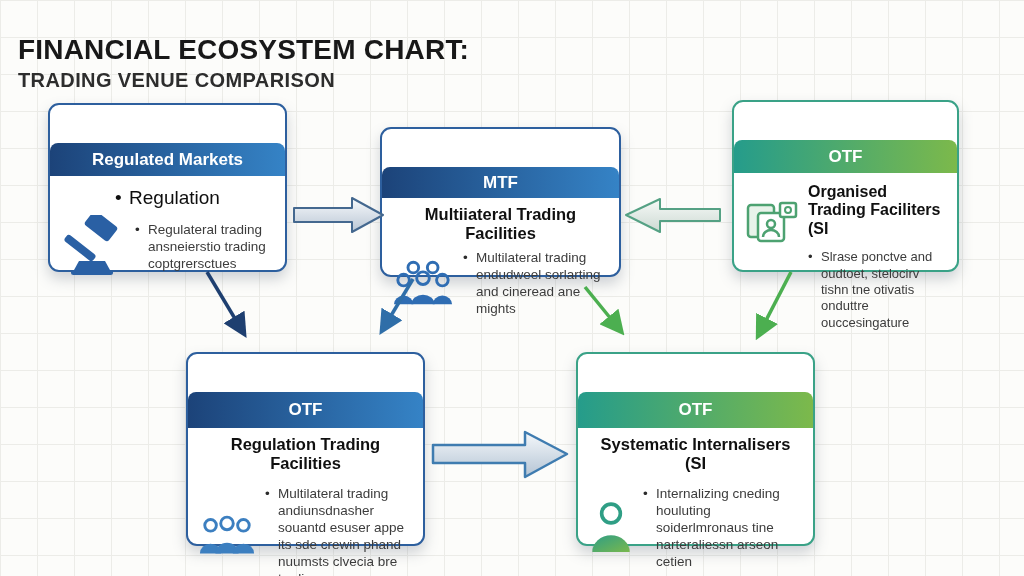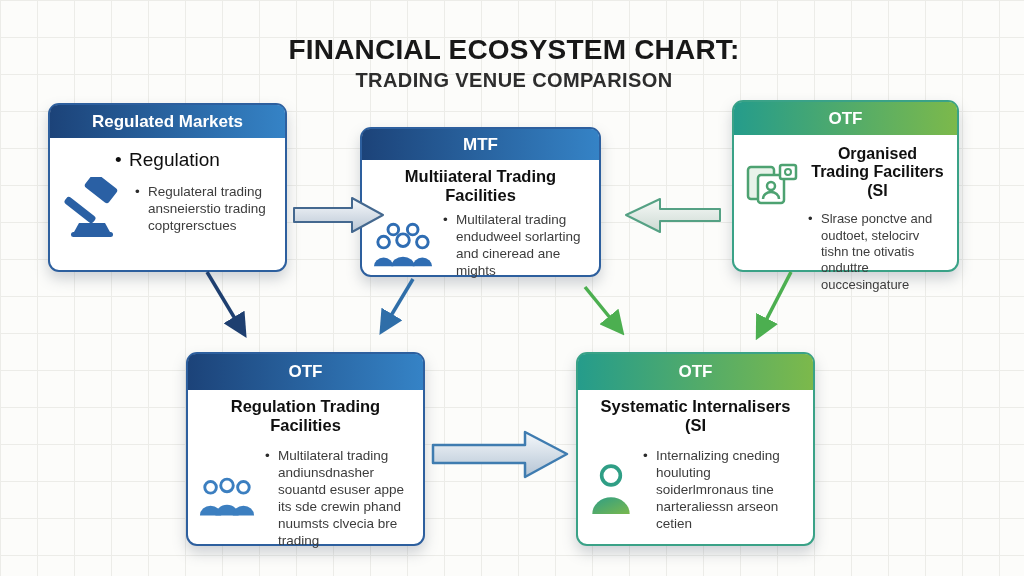--- a/index.html
+++ b/index.html
@@ -6,30 +6,30 @@
   .canvas{
     position:relative;width:1024px;height:576px;overflow:hidden;
     font-family:"Liberation Sans",sans-serif;
     background-color:#fcfcfa;
     background-image:
       linear-gradient(#ecece8 1px, transparent 1px),
       linear-gradient(90deg,#ecece8 1px, transparent 1px);
     background-size:37px 37px;
   }
   
-  .title-wrap{position:absolute;left:4px;right:0;top:34px;text-align:center;}
+  .title-wrap{position:absolute;left:18px;right:0;top:34px;text-align:left;}
   .title-main{font-size:28px;font-weight:800;color:#181818;letter-spacing:.2px;}
   .title-sub{font-size:20px;font-weight:700;color:#2d2d2d;margin-top:3px;letter-spacing:.4px;}
   
   .card{position:absolute;background:#fff;border-radius:11px;
         box-shadow:0 7px 14px rgba(90,100,120,.28);}
   .card.blue{border:2px solid #2d5f9e;}
   .card.green{border:2px solid #3aa287;}
   .card-header{height:33px;border-radius:8px 8px 0 0;color:#fff;font-weight:700;
-               font-size:17px;display:flex;align-items:center;justify-content:center;}
+               font-size:17px;display:flex;align-items:center;justify-content:center;margin-top:38px;}
   .hdr-blue{background:linear-gradient(90deg,#1c4379,#3583c6);}
   .hdr-green{background:linear-gradient(90deg,#259c8b,#7cb94b);}
   .card-body{padding:7px 10px 6px 10px;}
   .bold-title{font-weight:700;color:#101010;font-size:16.5px;text-align:center;line-height:1.15;}
   .bullet{position:relative;padding-left:13px;font-size:13.5px;color:#3c3c3c;line-height:1.26;}
   .bullet::before{content:"•";position:absolute;left:0;top:0;color:#2b2b2b;}
   .bullet-bold{position:relative;padding-left:14px;font-weight:400;font-size:19px;color:#0e0e0e;}
   .bullet-bold::before{content:"•";position:absolute;left:0;top:0;}
   .row{display:flex;align-items:center;gap:9px;margin-top:6px;}
   .icon-col{flex:0 0 auto;display:flex;align-items:center;justify-content:center;}
@@ -63,21 +63,21 @@
               <path d="M19 46 h26 l5 9 h-36 z"></path>
               <rect x="11" y="55" width="42" height="5" rx="2.5"></rect>
             </g>
           </svg>
         </span>
         <span class="text-col bullet">Regulateral trading ansneierstio trading coptgrersctues</span>
       </div>
     </div>
   </div>
 
-  <div class="card blue" style="left:360px;top:127px;width:237px;height:146px;">
+  <div class="card blue" style="left:380px;top:127px;width:237px;height:146px;">
     <div class="card-header hdr-blue" style="height:31px;">MTF</div>
     <div class="card-body">
       <div class="bold-title">Multiiateral Trading Facilities</div>
       <div class="row">
         <span class="icon-col">
           <svg width="62" height="50" viewBox="0 0 64 50">
             <g stroke="#2f6db3" stroke-width="3" fill="none">
               <circle cx="22" cy="9" r="5.5"></circle>
                 <circle cx="42" cy="9" r="5.5"></circle>
               <circle cx="12" cy="22" r="6"></circle>
@@ -103,21 +103,21 @@
         <svg width="56" height="50" viewBox="0 0 56 50">
           <rect x="4" y="8" width="26" height="32" rx="3" fill="#e8f3ea" stroke="#4da271" stroke-width="2.5"></rect>
           <rect x="14" y="16" width="26" height="28" rx="3" fill="#ffffff" stroke="#4da271" stroke-width="2.5"></rect>
           <circle cx="27" cy="27" r="4" fill="none" stroke="#4da271" stroke-width="2.5"></circle>
           <path d="M19 40 a8 7 0 0 1 16 0" fill="none" stroke="#4da271" stroke-width="2.5"></path>
           <rect x="36" y="6" width="16" height="14" rx="2" fill="#ffffff" stroke="#4da271" stroke-width="2.5"></rect>
           <circle cx="44" cy="13" r="3" fill="none" stroke="#4da271" stroke-width="2"></circle>
         </svg>
       </span>
       <span class="text-col">
-        <span class="bold-title" style="display:block;text-align:center;font-size:16px;">Organised Trading Faciliters (SI</span>
+        <span class="bold-title" style="display:block;text-align:left;font-size:16px;">Organised Trading Faciliters (SI</span>
         <span class="bullet" style="display:block;margin-top:11px;font-size:13px;">Slrase ponctve and oudtoet, stelocirv tishn tne otivatis onduttre ouccesingature</span>
       </span>
     </div>
   </div>
 
   <div class="card blue" style="left:186px;top:352px;width:235px;height:190px;">
     <div class="card-header hdr-blue" style="height:36px;">OTF</div>
     <div class="card-body">
       <div class="bold-title">Regulation Trading Facilities</div>
       <div class="row" style="margin-top:12px;">

